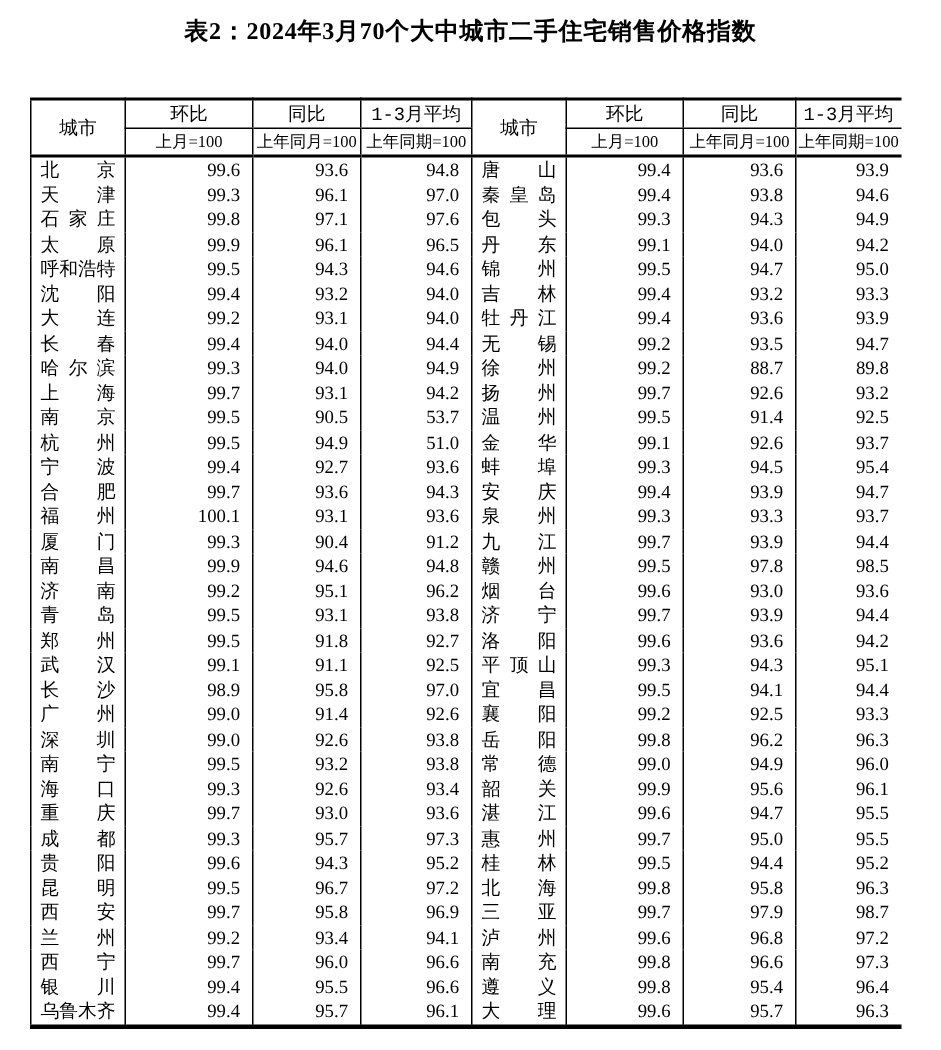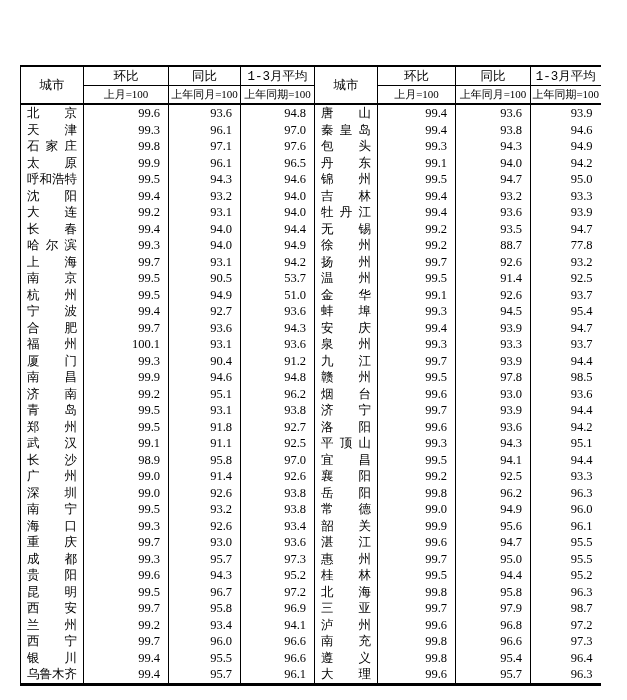--- a/index.html
+++ b/index.html
@@ -37,20 +37,21 @@
   tbody td{height:16.5px;line-height:16.5px;}
   tbody td.num{text-align:right;padding-right:8px;}
   tbody td.city{padding:0 6px;}
   .dist{display:flex;justify-content:space-between;width:100%;}
   .dist span{display:inline-block;}
 </style>
 </head>
 <body>
 
 <div class="page">
+  <div class="title">表2：2024年3月70个大中城市二手住宅销售价格指数</div>
 
   <table class="idx">
     <colgroup>
       <col style="width:63px">
         <col style="width:85px">
         <col style="width:72px">
         <col style="width:74px">
       <col style="width:63px">
         <col style="width:78px">
         <col style="width:75px">
@@ -254,21 +255,21 @@
           <td class="num">94.0</td>
           <td class="num">94.9</td>
           <td class="city">
             <span class="dist">
               <span>徐</span>
               <span>州</span>
             </span>
           </td>
           <td class="num">99.2</td>
           <td class="num">88.7</td>
-          <td class="num">77.8</td>
+          <td class="num">89.8</td>
         </tr>
         <tr>
           <td class="city">
             <span class="dist">
               <span>上</span>
               <span>海</span>
             </span>
           </td>
           <td class="num">99.7</td>
           <td class="num">93.1</td>

